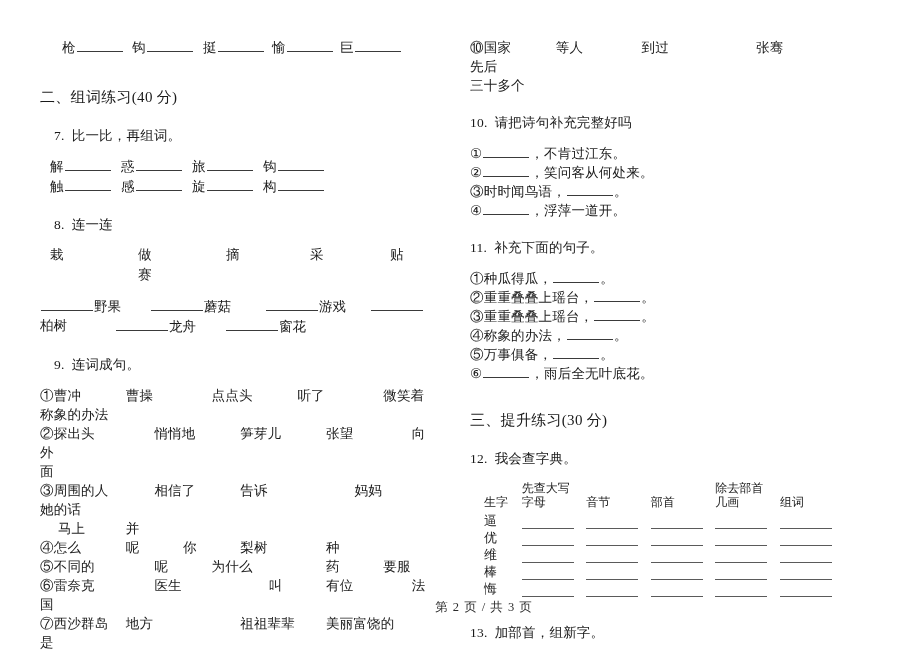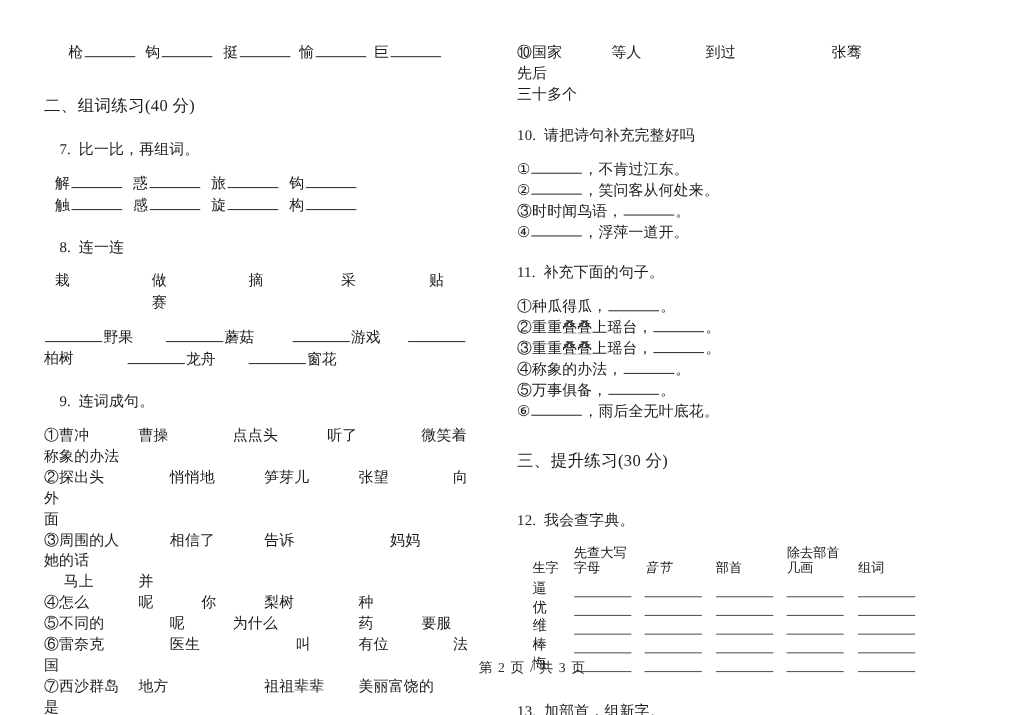--- a/index.html
+++ b/index.html
@@ -108,21 +108,21 @@
     line-height: 17px;
   }
   .dict-table td .tblank {
     display: block;
     border-bottom: 1px solid #5a5a5a;
     width: 52px;
     height: 12px;
   }
   .th-w1 { width: 42px; }
   .th-w2 { width: 60px; margin-left: 23px; }
-  .th-w3 { width: 60px; font-style: italic; }
+  .th-w3 { width: 60px; }
   .th-w4 { width: 60px; }
   .th-w5 { width: 60px; }
   .th-w6 { width: 52px; }
 
   
   .footer {
     position: absolute;
     left: 0;
     right: 0;
     bottom: 34px;
@@ -257,21 +257,21 @@
         <div class="line"><span>⑤</span><span>万事俱备，</span><span class="blank b-md"></span><span>。</span></div>
         <div class="line"><span>⑥</span><span class="blank b-md"></span><span>，雨后全无叶底花。</span></div>
       </div>
 
       <div class="gap-lg"></div>
 
       <div class="section-head">三、提升练习(30 分)</div>
 
       <div class="gap-md"></div>
 
-      <div class="qnum" style="padding-left:0;margin-top:14px;"><span>12.</span>&nbsp; <span>我会查字典。</span></div>
+      <div class="qnum" style="padding-left:0;"><span>12.</span>&nbsp; <span>我会查字典。</span></div>
 
       <table class="dict-table">
         <thead>
           <tr>
             <th class="th-w1">生字</th>
             <th class="th-w2">先查大写字母</th>
             <th class="th-w3">音节</th>
             <th class="th-w4">部首</th>
             <th class="th-w5">除去部首几画</th>
             <th class="th-w6">组词</th>

